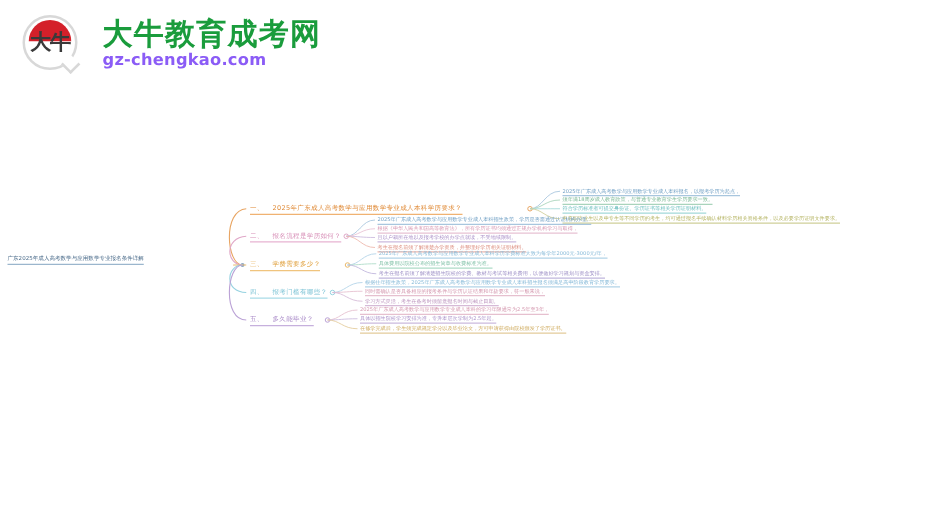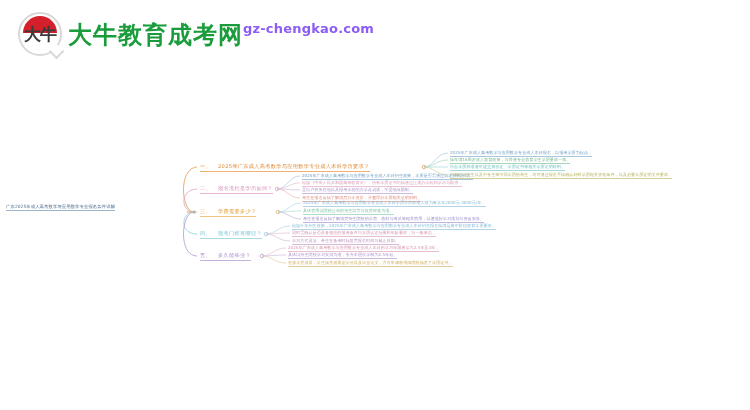--- a/index.html
+++ b/index.html
@@ -3,40 +3,40 @@
 <meta charset="utf-8">
 <style>
   html,body{margin:0;padding:0;}
   body{
     width:750px;height:410px;background:#ffffff;overflow:hidden;
     font-family:"Liberation Sans","DejaVu Sans",sans-serif;
     position:relative;
   }
   
   #header{position:absolute;left:0;top:0;width:750px;height:72px;background:#ffffff;}
-  #logo-wrap{position:absolute;left:18px;top:12px;display:flex;align-items:center;gap:4px;}
+  #logo-wrap{position:absolute;left:18px;top:12px;display:flex;align-items:center;gap:18px;}
   #logo-mark{position:relative;width:46px;height:46px;}
   .lm-circle{
     position:absolute;left:0;top:0;width:44px;height:44px;border-radius:50%;
     border:2px solid #d8d8d8;background:#ffffff;box-sizing:border-box;
   }
   .lm-arc{
     position:absolute;left:5px;top:4px;width:34px;height:17px;
     border-radius:17px 17px 0 0;background:#d4202a;
   }
   .lm-text{
     position:absolute;left:0;top:12px;width:44px;text-align:center;
     font-size:17px;font-weight:bold;color:#3a3a3a;letter-spacing:-1px;
     font-family:"DejaVu Sans",sans-serif;line-height:20px;
   }
   .lm-dot{
     position:absolute;right:2px;bottom:1px;width:9px;height:9px;background:#ffffff;
     transform:rotate(45deg);border-right:2px solid #d8d8d8;border-bottom:2px solid #d8d8d8;
   }
-  #logo-text{display:flex;flex-direction:row;justify-content:center;}
+  #logo-text{display:flex;flex-direction:column;justify-content:center;}
   #logo-title{
     font-size:24px;font-weight:bold;color:#1a9c3c;letter-spacing:1px;line-height:28px;
     font-family:"DejaVu Sans",sans-serif;
   }
   #logo-sub{
     font-size:13px;font-weight:bold;color:#8b5cf6;letter-spacing:0.2px;line-height:16px;
     font-family:"DejaVu Sans",sans-serif;
   }
 
   

